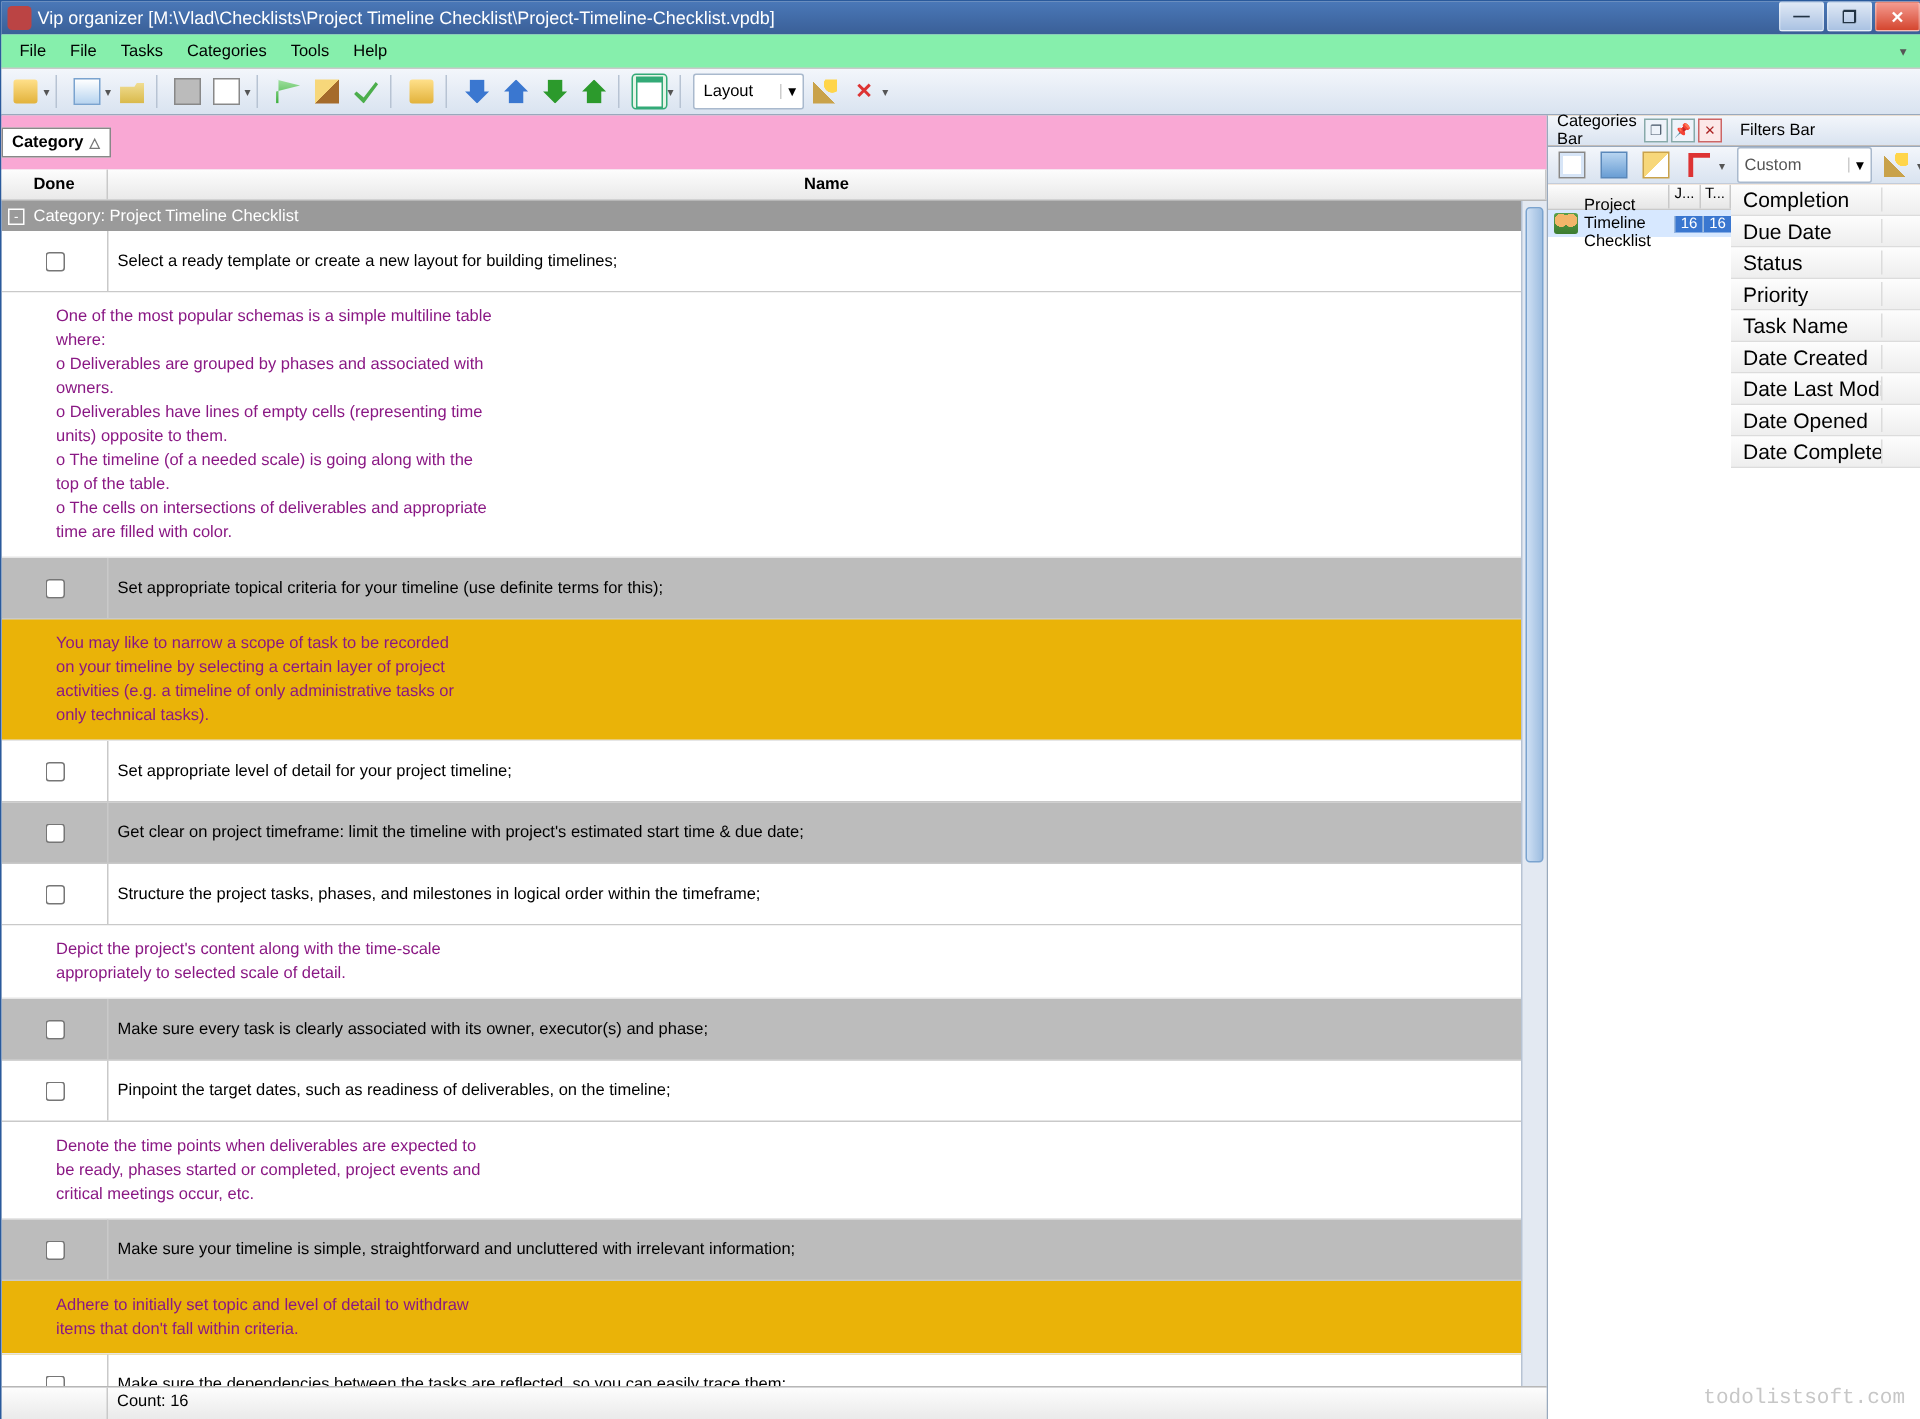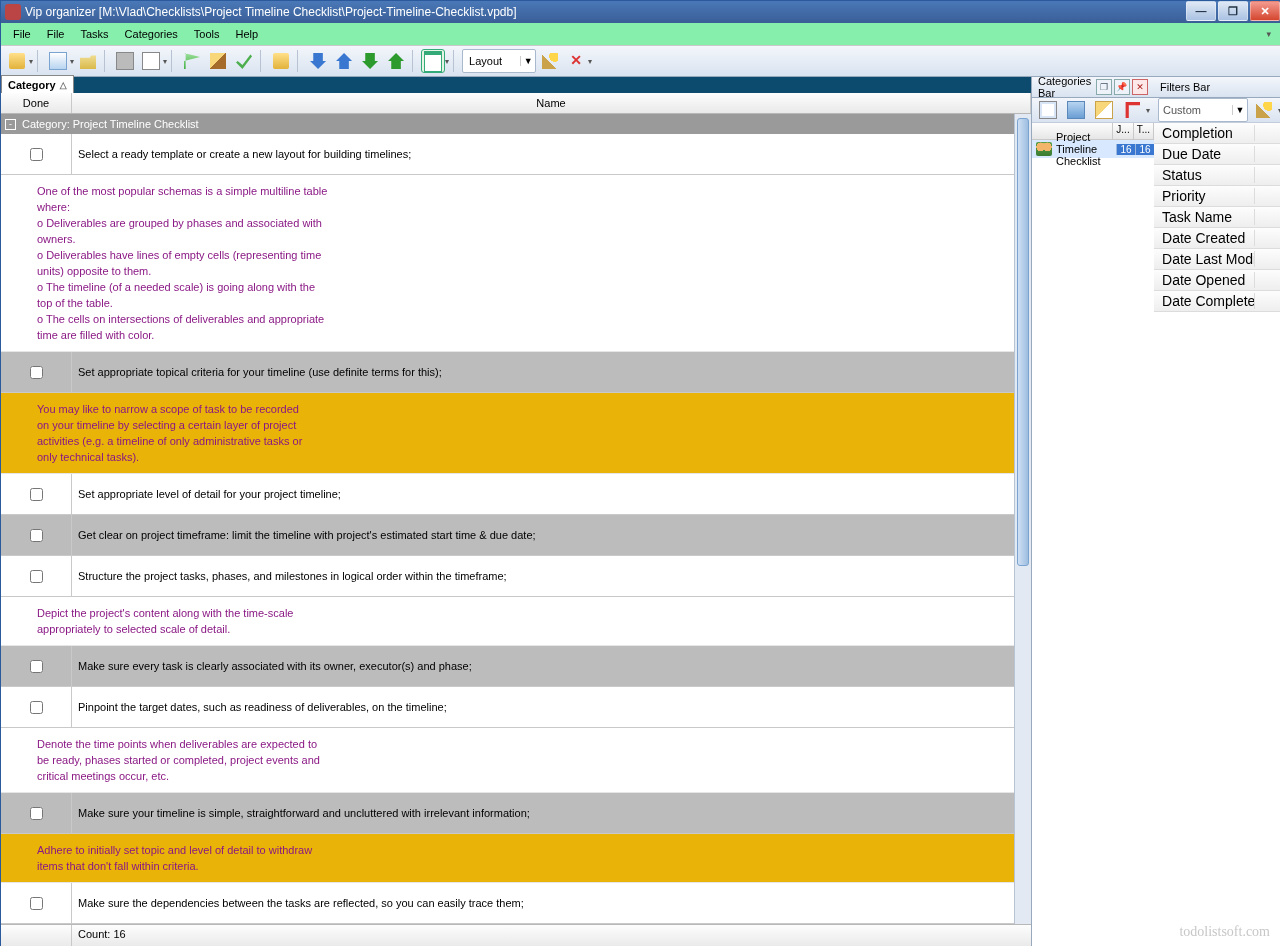--- a/index.html
+++ b/index.html
@@ -38,25 +38,25 @@
 .i-wand{background:linear-gradient(45deg,#c9a24a 45%,transparent 45%),radial-gradient(circle at 80% 20%,#ffd54a 30%,transparent 32%)}
 .i-x{color:#d33;font-weight:bold;font-size:14px;line-height:14px;text-align:center}
 .i-eraser{background:linear-gradient(135deg,#f5b6c0 50%,#c56 50%);border-radius:2px}
 .i-people{background:radial-gradient(circle at 30% 35%,#f2b56a 30%,transparent 31%),radial-gradient(circle at 70% 35%,#f2b56a 30%,transparent 31%),linear-gradient(#5aa04a,#3c7c30);border-radius:2px}
 .i-cat1{background:#fff;border:1px solid #888;box-shadow:inset 0 0 0 2px #d7e5f7}
 .i-cat2{background:linear-gradient(#b7d4f0,#6a9ed4);border:1px solid #5a88ba}
 .i-cat3{background:linear-gradient(135deg,#f7d77a 50%,#fff 50%);border:1px solid #c9a24a}
 .i-cat4{background:#d33;clip-path:polygon(10% 0,100% 0,100% 20%,30% 20%,30% 100%,10% 100%)}
 .body{flex:1;display:flex;min-height:0}
 .main{flex:1;display:flex;flex-direction:column;min-width:0;border-right:1px solid #99a9bd}
-.blackbar{height:16px;background:#0c4a6e;display:flex;align-items:center}
+.blackbar{height:36px;background:#f9a8d4;display:flex;align-items:center}
 .catchip{background:#fff;border:1px solid #888;height:18px;display:flex;align-items:center;padding:0 6px;font-weight:bold}
 .catchip .tri{font-size:9px;margin-left:4px;color:#777}
 .headers{height:20px;background:linear-gradient(#fdfdfd,#e9e9e9);border-bottom:1px solid #b7b7b7;display:flex}
-.hcol{display:flex;align-items:center;justify-content:center;font-weight:normal;border-right:1px solid #c9c9c9}
+.hcol{display:flex;align-items:center;justify-content:center;font-weight:bold;border-right:1px solid #c9c9c9}
 .h-done{width:70px}
 .h-name{flex:1}
 .grid{flex:1;overflow:auto;background:#fff}
 .grouphdr{height:20px;background:#9a9a9a;color:#fff;display:flex;align-items:center;padding:0 4px;font-size:11px}
 .grouphdr .minus{width:9px;height:9px;border:1px solid #fff;margin-right:6px;display:flex;align-items:center;justify-content:center;font-size:9px;line-height:7px}
 .row{display:flex;border-bottom:1px solid #c9c9c9;min-height:40px;align-items:center}
 .row.alt{background:#bcbcbc}
 .row .cell-done{width:70px;display:flex;align-items:center;justify-content:center;border-right:1px solid #c9c9c9;align-self:stretch}
 .row .cell-name{flex:1;padding:4px 6px;line-height:14px}
 .row input[type=checkbox]{width:13px;height:13px}
@@ -83,21 +83,21 @@
 .catrow .icon{width:16px;height:14px;margin:0 4px}
 .catrow .nm{flex:1;font-size:11px}
 .catrow .num{width:18px;text-align:center;background:#3a77d0;color:#fff;font-size:10px;border-left:1px solid #9cb9dd}
 .filtercombo{display:flex;align-items:center;height:22px;border:1px solid #a9b9cd;background:#fff;border-radius:2px;flex:0 0 88px}
 .filtercombo span{flex:1;padding:0 4px;color:#555}
 .filtercombo .dd{width:14px;text-align:center;border-left:1px solid #ccc;font-size:9px}
 .frow{height:20px;border-bottom:1px solid #dcdcdc;display:flex;align-items:center;background:linear-gradient(#fdfdfd,#eee)}
 .frow .lab{width:92px;padding-left:8px;border-right:1px solid #dcdcdc;font-size:14px;white-space:nowrap;overflow:hidden}
 .frow .val{flex:1}
 .frow .dd{width:16px;text-align:center;border-left:1px solid #dcdcdc;font-size:9px;color:#555}
-.watermark{position:absolute;right:10px;bottom:6px;color:#c7c7c7;font-size:14px;font-family:Liberation Serif, serif}
+.watermark{position:absolute;right:10px;bottom:6px;color:#c7c7c7;font-size:14px;font-family:Liberation Mono, monospace}
 .drop-arrow{font-size:8px;color:#555;margin-left:-2px}
 </style>
 </head>
 <body>
 
 <div class="window">
   <div class="titlebar">
     <div class="app-ico"></div>
     <div class="title">Vip organizer [M:\Vlad\Checklists\Project Timeline Checklist\Project-Timeline-Checklist.vpdb]</div>
     <div class="winbtns">

